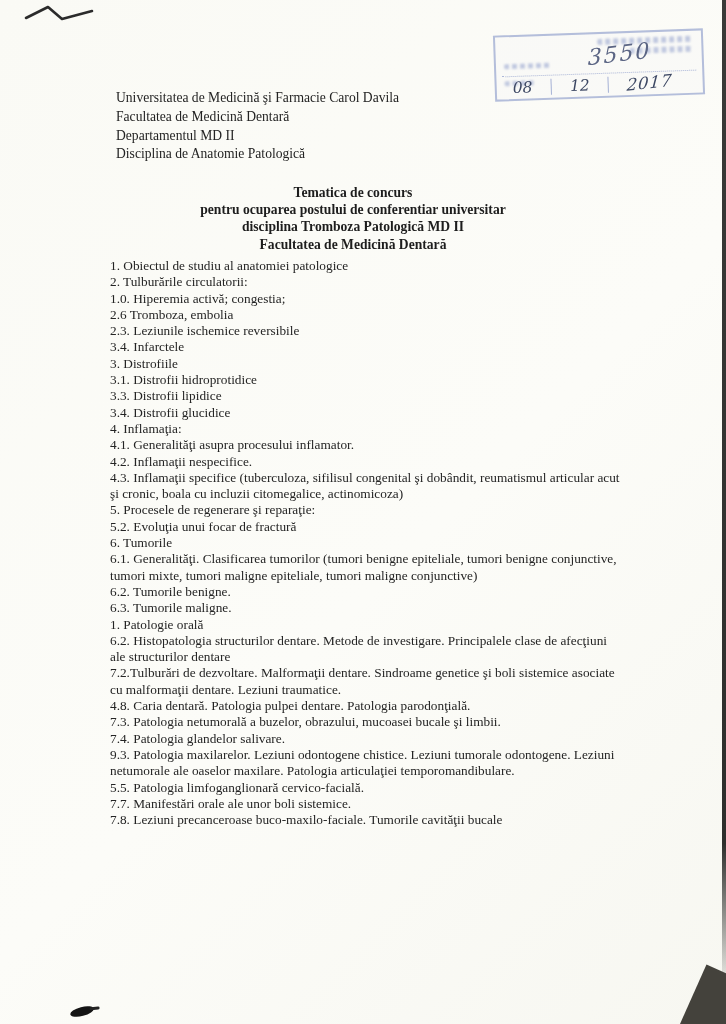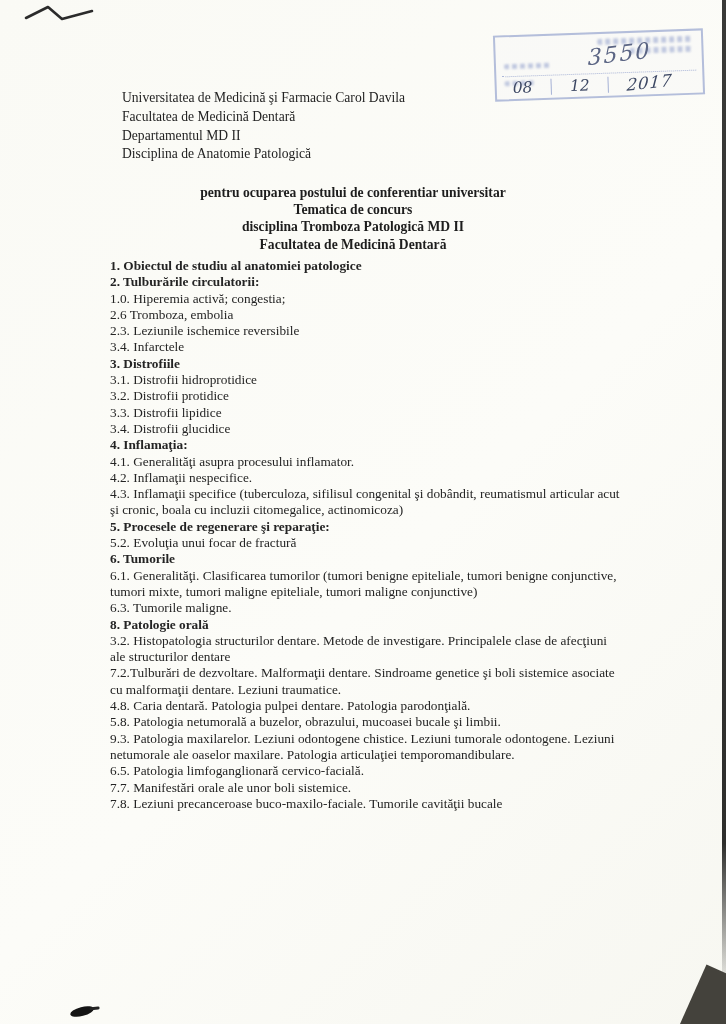--- a/index.html
+++ b/index.html
@@ -7,38 +7,38 @@
   body { font-family:"Liberation Serif","DejaVu Serif",serif; background:#9a9a9a; }
 
   .page {
     position:relative; width:726px; height:1024px; overflow:hidden;
     background:linear-gradient(135deg,#fafaf5 0%,#fcfcf8 55%,#f7f7f1 100%);
     color:#1f1f1f;
   }
 
   
   .letterhead {
-    position:absolute; left:122px; top:89px;
+    position:absolute; left:116px; top:89px;
     font-size:13.6px; line-height:18.8px; color:#232323;
   }
 
   
   .doc-title {
     position:absolute; left:60px; right:80px; top:184px;
     text-align:center; font-weight:bold;
     font-size:13.6px; line-height:17.2px; color:#1d1d1d;
   }
 
   
   .topic-list {
     position:absolute; left:110px; top:258px; width:514px;
     font-size:13.3px; line-height:16.3px; color:#242424;
     text-align:left;
   }
-  .topic-list p.bold { font-weight:bold; }
+  .topic-list p.bold { font-weight:normal; }
 
   
   .stamp {
     position:absolute; left:494px; top:32px; width:210px; height:66px;
     border:2px solid rgba(96,118,185,0.45);
     transform:rotate(-2deg);
     background:rgba(235,240,250,0.12);
   }
   .stamp-print {
     position:absolute; height:6px; filter:blur(1.2px); opacity:.65; border-radius:2px;
@@ -112,54 +112,55 @@
   </div>
 
   <div class="letterhead">
       <p>Universitatea de Medicină şi Farmacie Carol Davila</p>
       <p>Facultatea de Medicină Dentară</p>
       <p>Departamentul MD II</p>
       <p>Disciplina de Anatomie Patologică</p>
     </div>
 
   <div class="doc-title">
+      <p>Tematica de concurs</p>
       <p>pentru ocuparea postului de conferentiar universitar</p>
-      <p>Tematica de concurs</p>
       <p>disciplina Tromboza Patologică MD II</p>
       <p>Facultatea de Medicină Dentară</p>
     </div>
 
   <div class="topic-list">
       <p class="bold">1. Obiectul de studiu al anatomiei patologice</p>
       <p class="bold">2. Tulburările circulatorii:</p>
       <p>1.0. Hiperemia activă; congestia;</p>
       <p>2.6 Tromboza, embolia</p>
       <p>2.3. Leziunile ischemice reversibile</p>
       <p>3.4. Infarctele</p>
       <p class="bold">3. Distrofiile</p>
       <p>3.1. Distrofii hidroprotidice</p>
-      <p>3.2. Distrofii protidice</p>
       <p>3.3. Distrofii lipidice</p>
       <p>3.4. Distrofii glucidice</p>
       <p class="bold">4. Inflamaţia:</p>
       <p>4.1. Generalităţi asupra procesului inflamator.</p>
       <p>4.2. Inflamaţii nespecifice.</p>
       <p>4.3. Inflamaţii specifice (tuberculoza, sifilisul congenital şi dobândit, reumatismul articular acut şi cronic, boala cu incluzii citomegalice, actinomicoza)</p>
       <p class="bold">5. Procesele de regenerare şi reparaţie:</p>
       <p>5.2. Evoluţia unui focar de fractură</p>
       <p class="bold">6. Tumorile</p>
       <p>6.1. Generalităţi. Clasificarea tumorilor (tumori benigne epiteliale, tumori benigne conjunctive, tumori mixte, tumori maligne epiteliale, tumori maligne conjunctive)</p>
+      <p>6.2. Tumorile benigne.</p>
       <p>6.3. Tumorile maligne.</p>
-      <p class="bold">8. Patologie orală</p>
-      <p>3.2. Histopatologia structurilor dentare. Metode de investigare. Principalele clase de afecţiuni ale structurilor dentare</p>
+      <p class="bold">1. Patologie orală</p>
+      <p>6.2. Histopatologia structurilor dentare. Metode de investigare. Principalele clase de afecţiuni ale structurilor dentare</p>
       <p>7.2.Tulburări de dezvoltare. Malformaţii dentare. Sindroame genetice şi boli sistemice asociate cu malformaţii dentare. Leziuni traumatice.</p>
       <p>4.8. Caria dentară. Patologia pulpei dentare. Patologia parodonţială.</p>
-      <p>5.8. Patologia netumorală a buzelor, obrazului, mucoasei bucale şi limbii.</p>
+      <p>7.3. Patologia netumorală a buzelor, obrazului, mucoasei bucale şi limbii.</p>
+      <p>7.4. Patologia glandelor salivare.</p>
       <p>9.3. Patologia maxilarelor. Leziuni odontogene chistice. Leziuni tumorale odontogene. Leziuni netumorale ale oaselor maxilare. Patologia articulaţiei temporomandibulare.</p>
-      <p>6.5. Patologia limfoganglionară cervico-facială.</p>
+      <p>5.5. Patologia limfoganglionară cervico-facială.</p>
       <p>7.7. Manifestări orale ale unor boli sistemice.</p>
       <p>7.8. Leziuni precanceroase buco-maxilo-faciale. Tumorile cavităţii bucale</p>
     </div>
 
   <div class="edge-right"></div>
   <div class="corner-br"></div>
   <div class="blob-bl"></div>
 
 </div>
 

